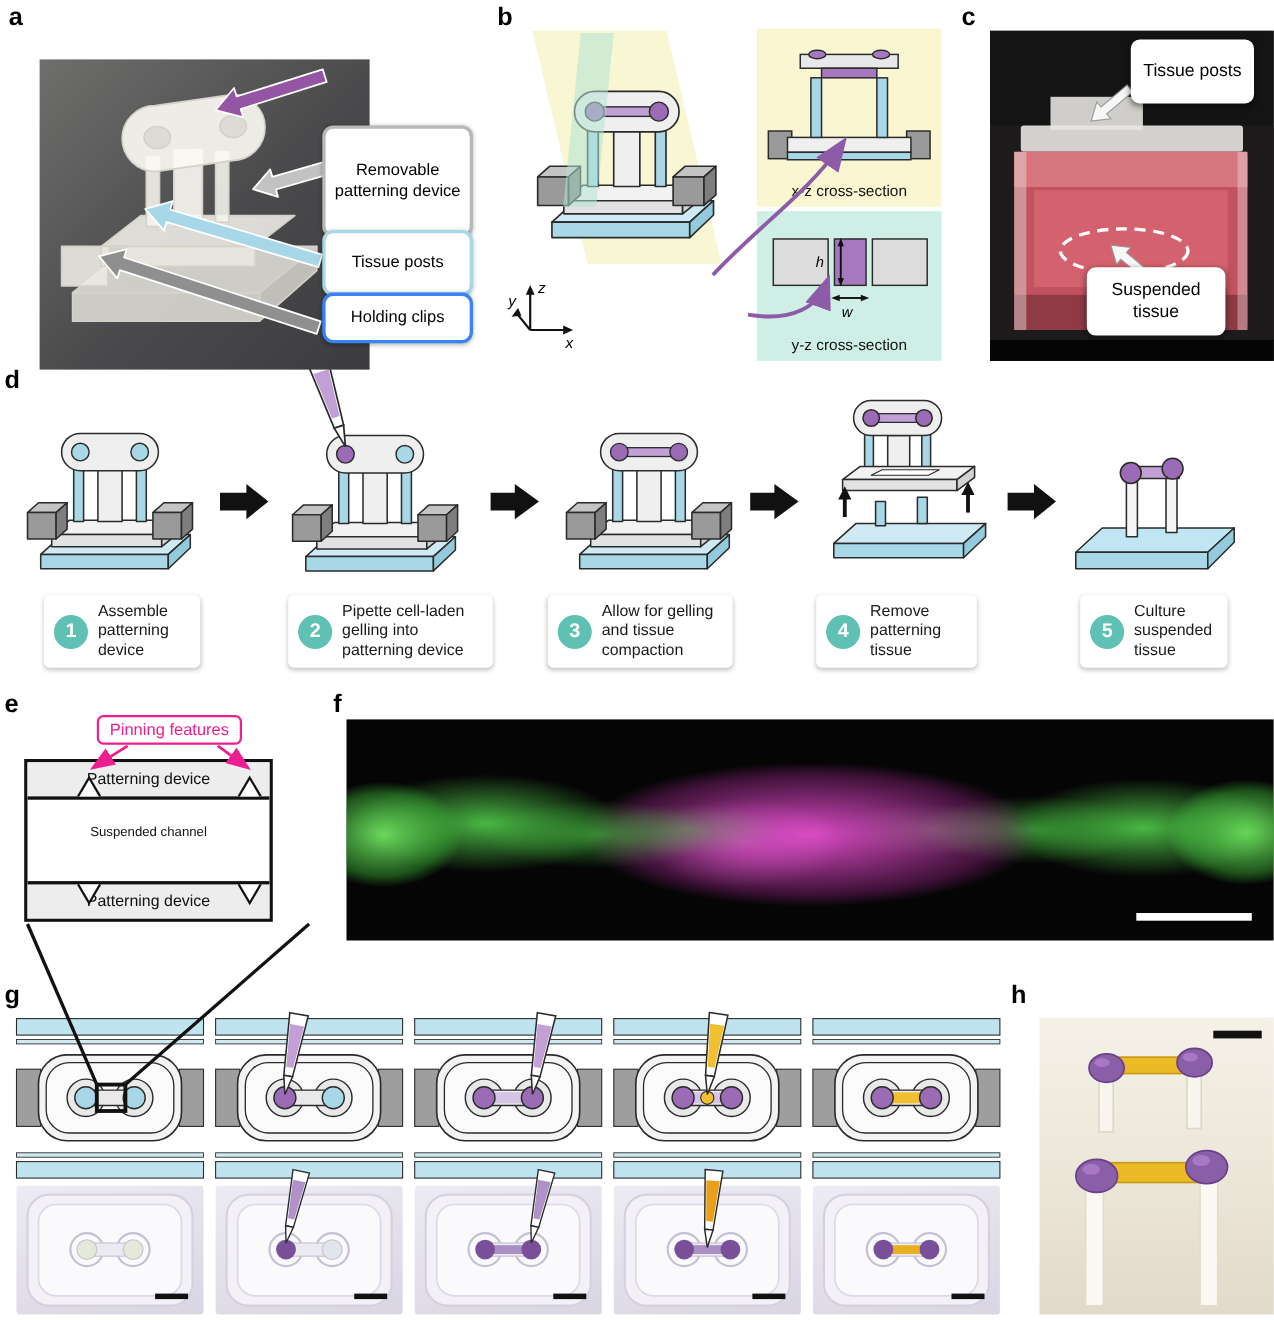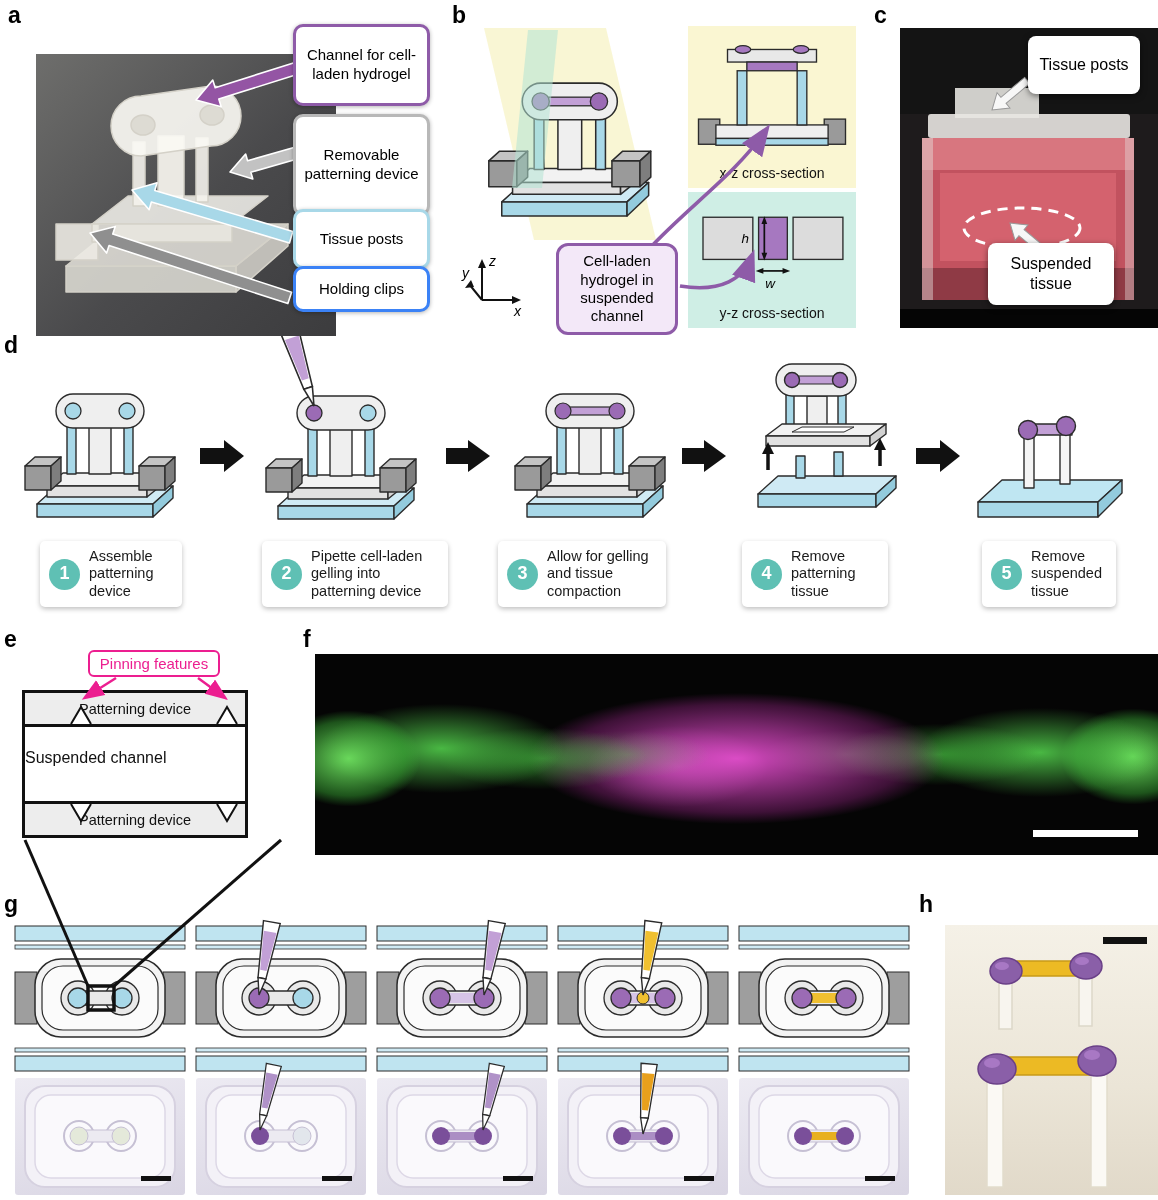--- a/index.html
+++ b/index.html
@@ -21,21 +21,21 @@
   .photo-a{position:absolute;left:36px;top:54px;width:300px;height:282px;background:linear-gradient(135deg,#6e6e6c,#4a4a4c 55%,#3c3c3e);z-index:1}
   .photo-c{position:absolute;left:900px;top:28px;width:258px;height:300px;background:#101010;z-index:1}
   .hydbox{position:absolute;left:556px;top:243px;width:122px;height:92px;border:3px solid #8e5ba8;border-radius:12px;background:#f3e8f8;
         display:flex;align-items:center;justify-content:center;text-align:center;font-size:15px;line-height:1.22;z-index:6}
   .pinbox{position:absolute;left:88px;top:650px;width:132px;height:27px;border:2.5px solid #ec1e90;border-radius:6px;background:#fff;
         color:#ec1e90;display:flex;align-items:center;justify-content:center;font-size:15px;z-index:6}
   .estruct{position:absolute;left:22px;top:690px;width:226px;height:148px;border:3px solid #111;background:#fff;z-index:2}
   .ebar{position:absolute;left:0;right:0;height:34px;background:#ededed;display:flex;align-items:center;justify-content:center;font-size:14.5px;color:#111}
   .ebar.top{top:0;border-bottom:3px solid #111}
   .ebar.bottom{bottom:0;border-top:3px solid #111}
-  .emid{position:absolute;top:56px;left:0;width:100%;font-size:16px;color:#111}
+  .emid{position:absolute;top:56px;left:0;width:100%;text-align:center;font-size:12px;color:#111}
   .fl{position:absolute;left:315px;top:654px;width:843px;height:201px;z-index:1;background:
       radial-gradient(90px 60px at 4% 52%, rgba(110,225,95,.95), rgba(60,180,55,.45) 62%, transparent 80%),
       radial-gradient(170px 62px at 15% 47%, rgba(85,215,78,.85), transparent 72%),
       radial-gradient(150px 44px at 27% 52%, rgba(72,200,66,.6), transparent 70%),
       radial-gradient(120px 34px at 37% 50%, rgba(95,210,85,.35), transparent 70%),
       radial-gradient(260px 82px at 50% 52%, rgba(233,80,210,.92), rgba(170,40,150,.35) 66%, transparent 80%),
       radial-gradient(130px 58px at 43% 56%, rgba(242,125,228,.55), transparent 70%),
       radial-gradient(120px 34px at 63% 50%, rgba(95,210,85,.4), transparent 70%),
       radial-gradient(150px 44px at 74% 50%, rgba(72,200,66,.65), transparent 70%),
       radial-gradient(170px 62px at 86% 49%, rgba(85,215,78,.85), transparent 72%),
@@ -131,23 +131,20 @@
         <rect x="56" y="170" width="140" height="18" fill="rgba(234,232,225,.85)"></rect>
         <rect x="97" y="88" width="12" height="64" fill="rgba(244,242,236,.9)"></rect>
         <rect x="160" y="84" width="12" height="64" fill="rgba(244,242,236,.9)"></rect>
         <rect x="122" y="82" width="26" height="70" fill="rgba(248,246,240,.92)"></rect>
         <path d="M105,42 L175,32 A30,30 0 1 1 175,92 L105,102 A30,30 0 1 1 105,42 Z" fill="rgba(250,248,243,.92)"></path>
         <ellipse cx="107" cy="71" rx="12" ry="10" fill="rgba(220,218,210,.95)"></ellipse>
         <ellipse cx="176" cy="61" rx="12" ry="10" fill="rgba(220,218,210,.95)"></ellipse>
       </g>
     </svg>
   </div>
-  <div class="abox" style="top:24px;height:82px;border:3px solid #8e5ba8">
-    <span>Channel for cell-laden hydrogel</span>
-  </div>
   <div class="abox" style="top:114px;height:102px;border:3px solid #b8b8b8">
     <span>Removable patterning device</span>
   </div>
   <div class="abox" style="top:209px;height:60px;border:3px solid #a8d8e8">
     <span>Tissue posts</span>
   </div>
   <div class="abox" style="top:266px;height:46px;border:3px solid #3b82f6">
     <span>Holding clips</span>
   </div>
 
@@ -203,23 +200,20 @@
       <line x1="72" y1="21" x2="72" y2="59" stroke="#111" stroke-width="1.8"></line>
       <polygon points="69,25 75,25 72,17" fill="#111"></polygon>
       <polygon points="69,55 75,55 72,63" fill="#111"></polygon>
       <line x1="67" y1="74" x2="95" y2="74" stroke="#111" stroke-width="1.8"></line>
       <polygon points="71,71 71,77 63,74" fill="#111"></polygon>
       <polygon points="91,71 91,77 99,74" fill="#111"></polygon>
       <text x="56" y="45" font-size="14" font-style="italic" text-anchor="end">h</text>
       <text x="78" y="92" font-size="14" font-style="italic" text-anchor="middle">w</text>
     </svg>
     <div class="cap">y-z cross-section</div>
-  </div>
-  <div class="hydbox">
-    <span>Cell-laden hydrogel in suspended channel</span>
   </div>
 
   <div class="photo-c">
     <svg width="258" height="300" viewBox="0 0 258 300">
       <rect x="0" y="0" width="258" height="300" fill="#141414"></rect>
       <rect x="0" y="86" width="258" height="196" fill="#1e1b1c"></rect>
       <rect x="55" y="60" width="84" height="30" fill="rgba(240,238,234,.85)"></rect>
       <rect x="28" y="86" width="202" height="24" rx="3" fill="rgba(232,230,226,.9)"></rect>
       <rect x="22" y="110" width="212" height="162" rx="4" fill="#c2525f"></rect>
       <rect x="22" y="110" width="212" height="32" fill="#d8767f"></rect>
@@ -316,21 +310,21 @@
   <div class="cap-box" style="left:498px;top:541px;width:168px">
     <div class="stepnum">3</div>
     <span style="flex:1">Allow for gelling and tissue compaction</span>
   </div>
   <div class="cap-box" style="left:742px;top:541px;width:146px">
     <div class="stepnum">4</div>
     <span style="flex:1">Remove patterning tissue</span>
   </div>
   <div class="cap-box" style="left:982px;top:541px;width:134px">
     <div class="stepnum">5</div>
-    <span style="flex:1">Remove suspended tissue</span>
+    <span style="flex:1">Culture suspended tissue</span>
   </div>
 
   <div class="pinbox">
     <span>Pinning features</span>
   </div>
   <div class="estruct">
     <div class="ebar top">
       <span>Patterning device</span>
     </div>
     <div class="emid">Suspended channel</div>

